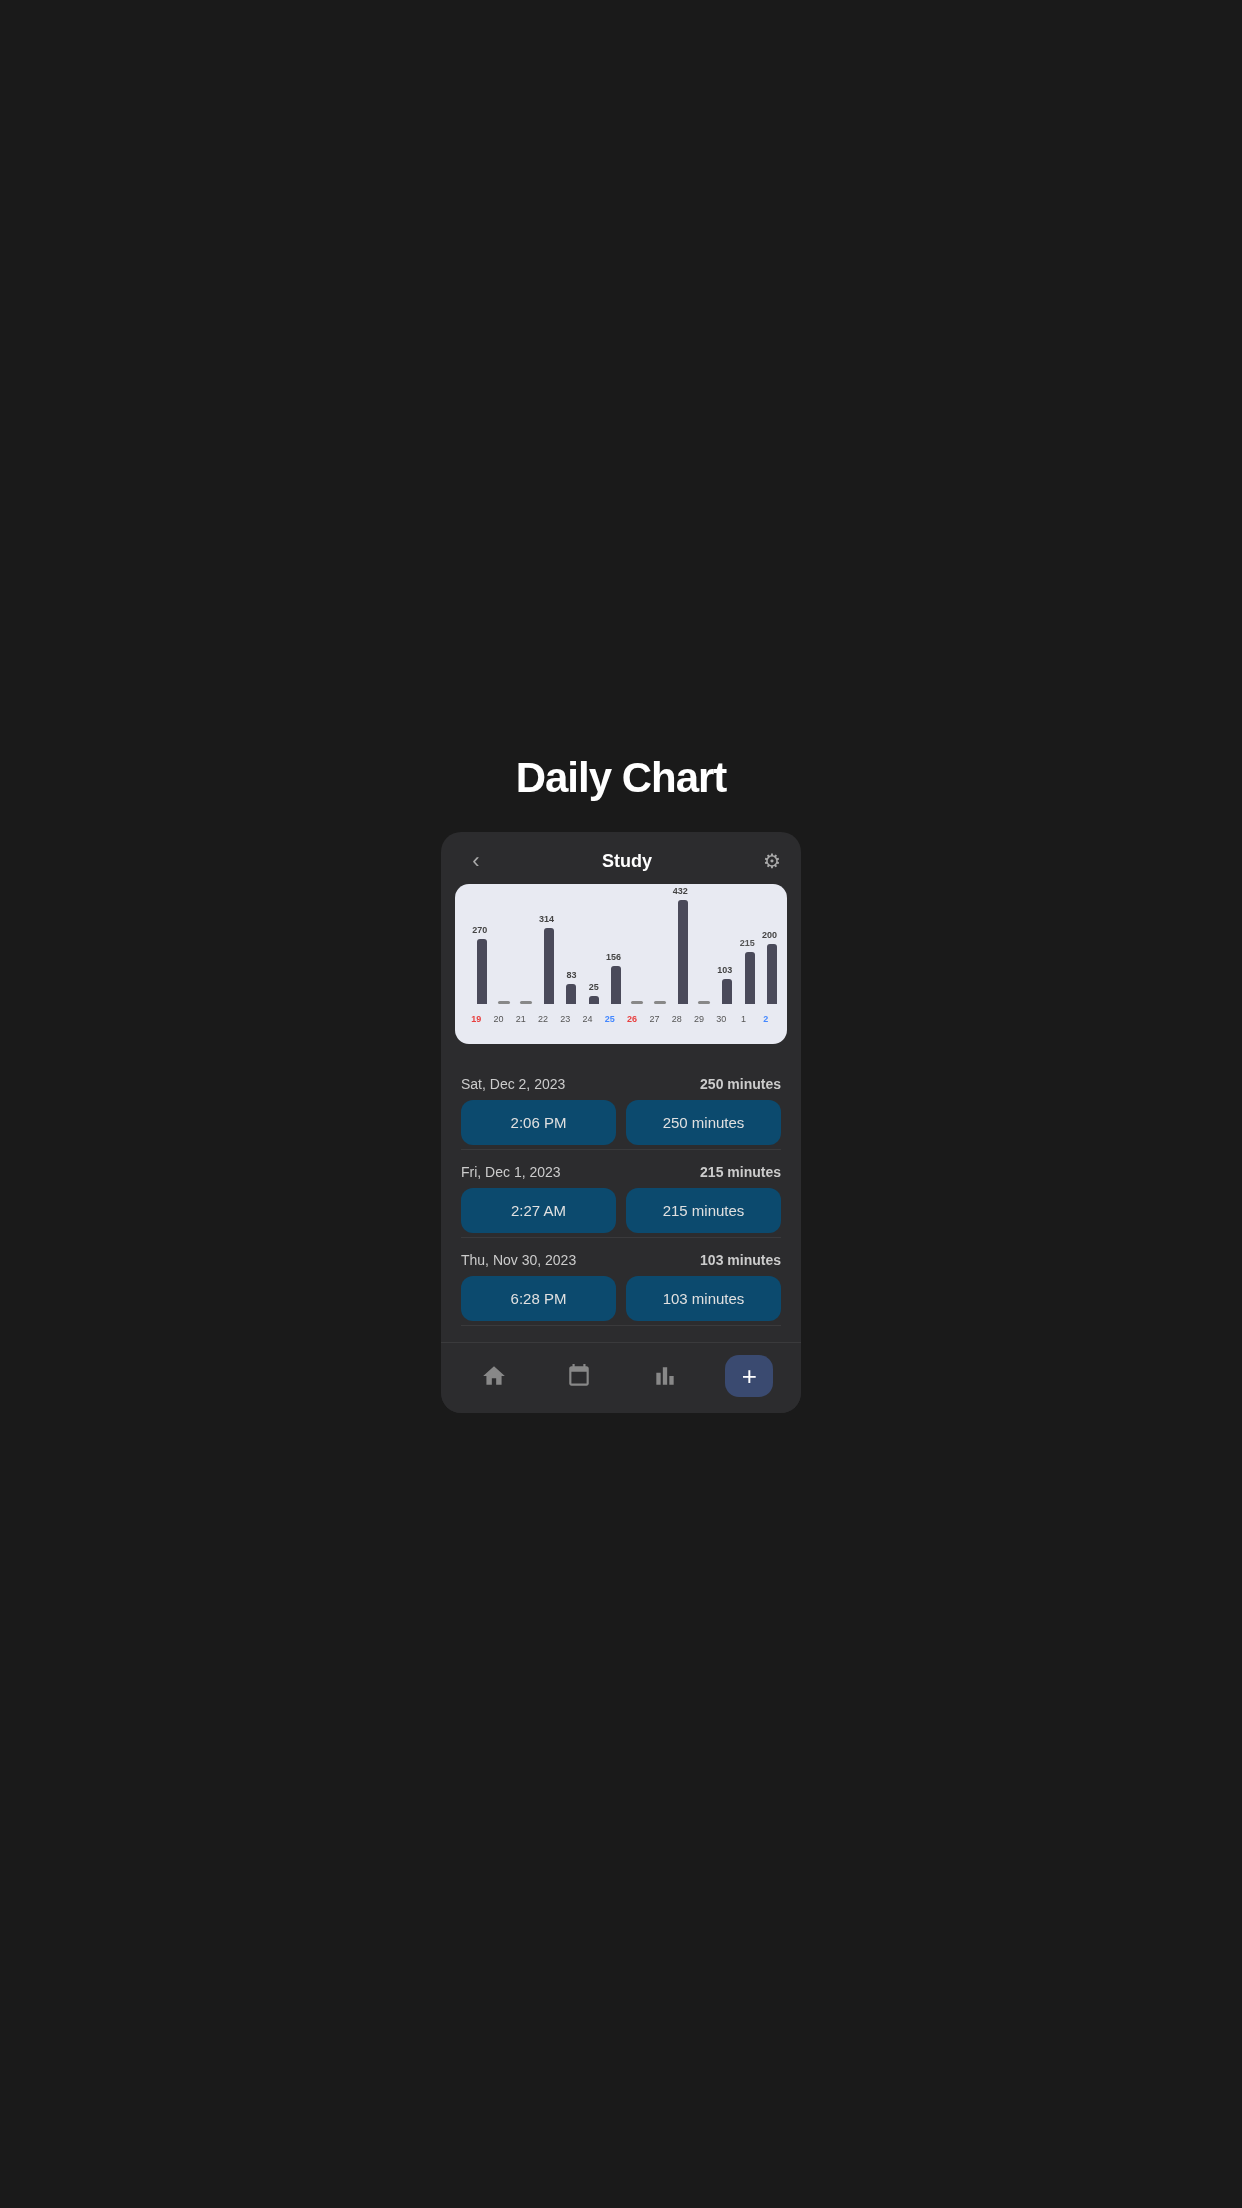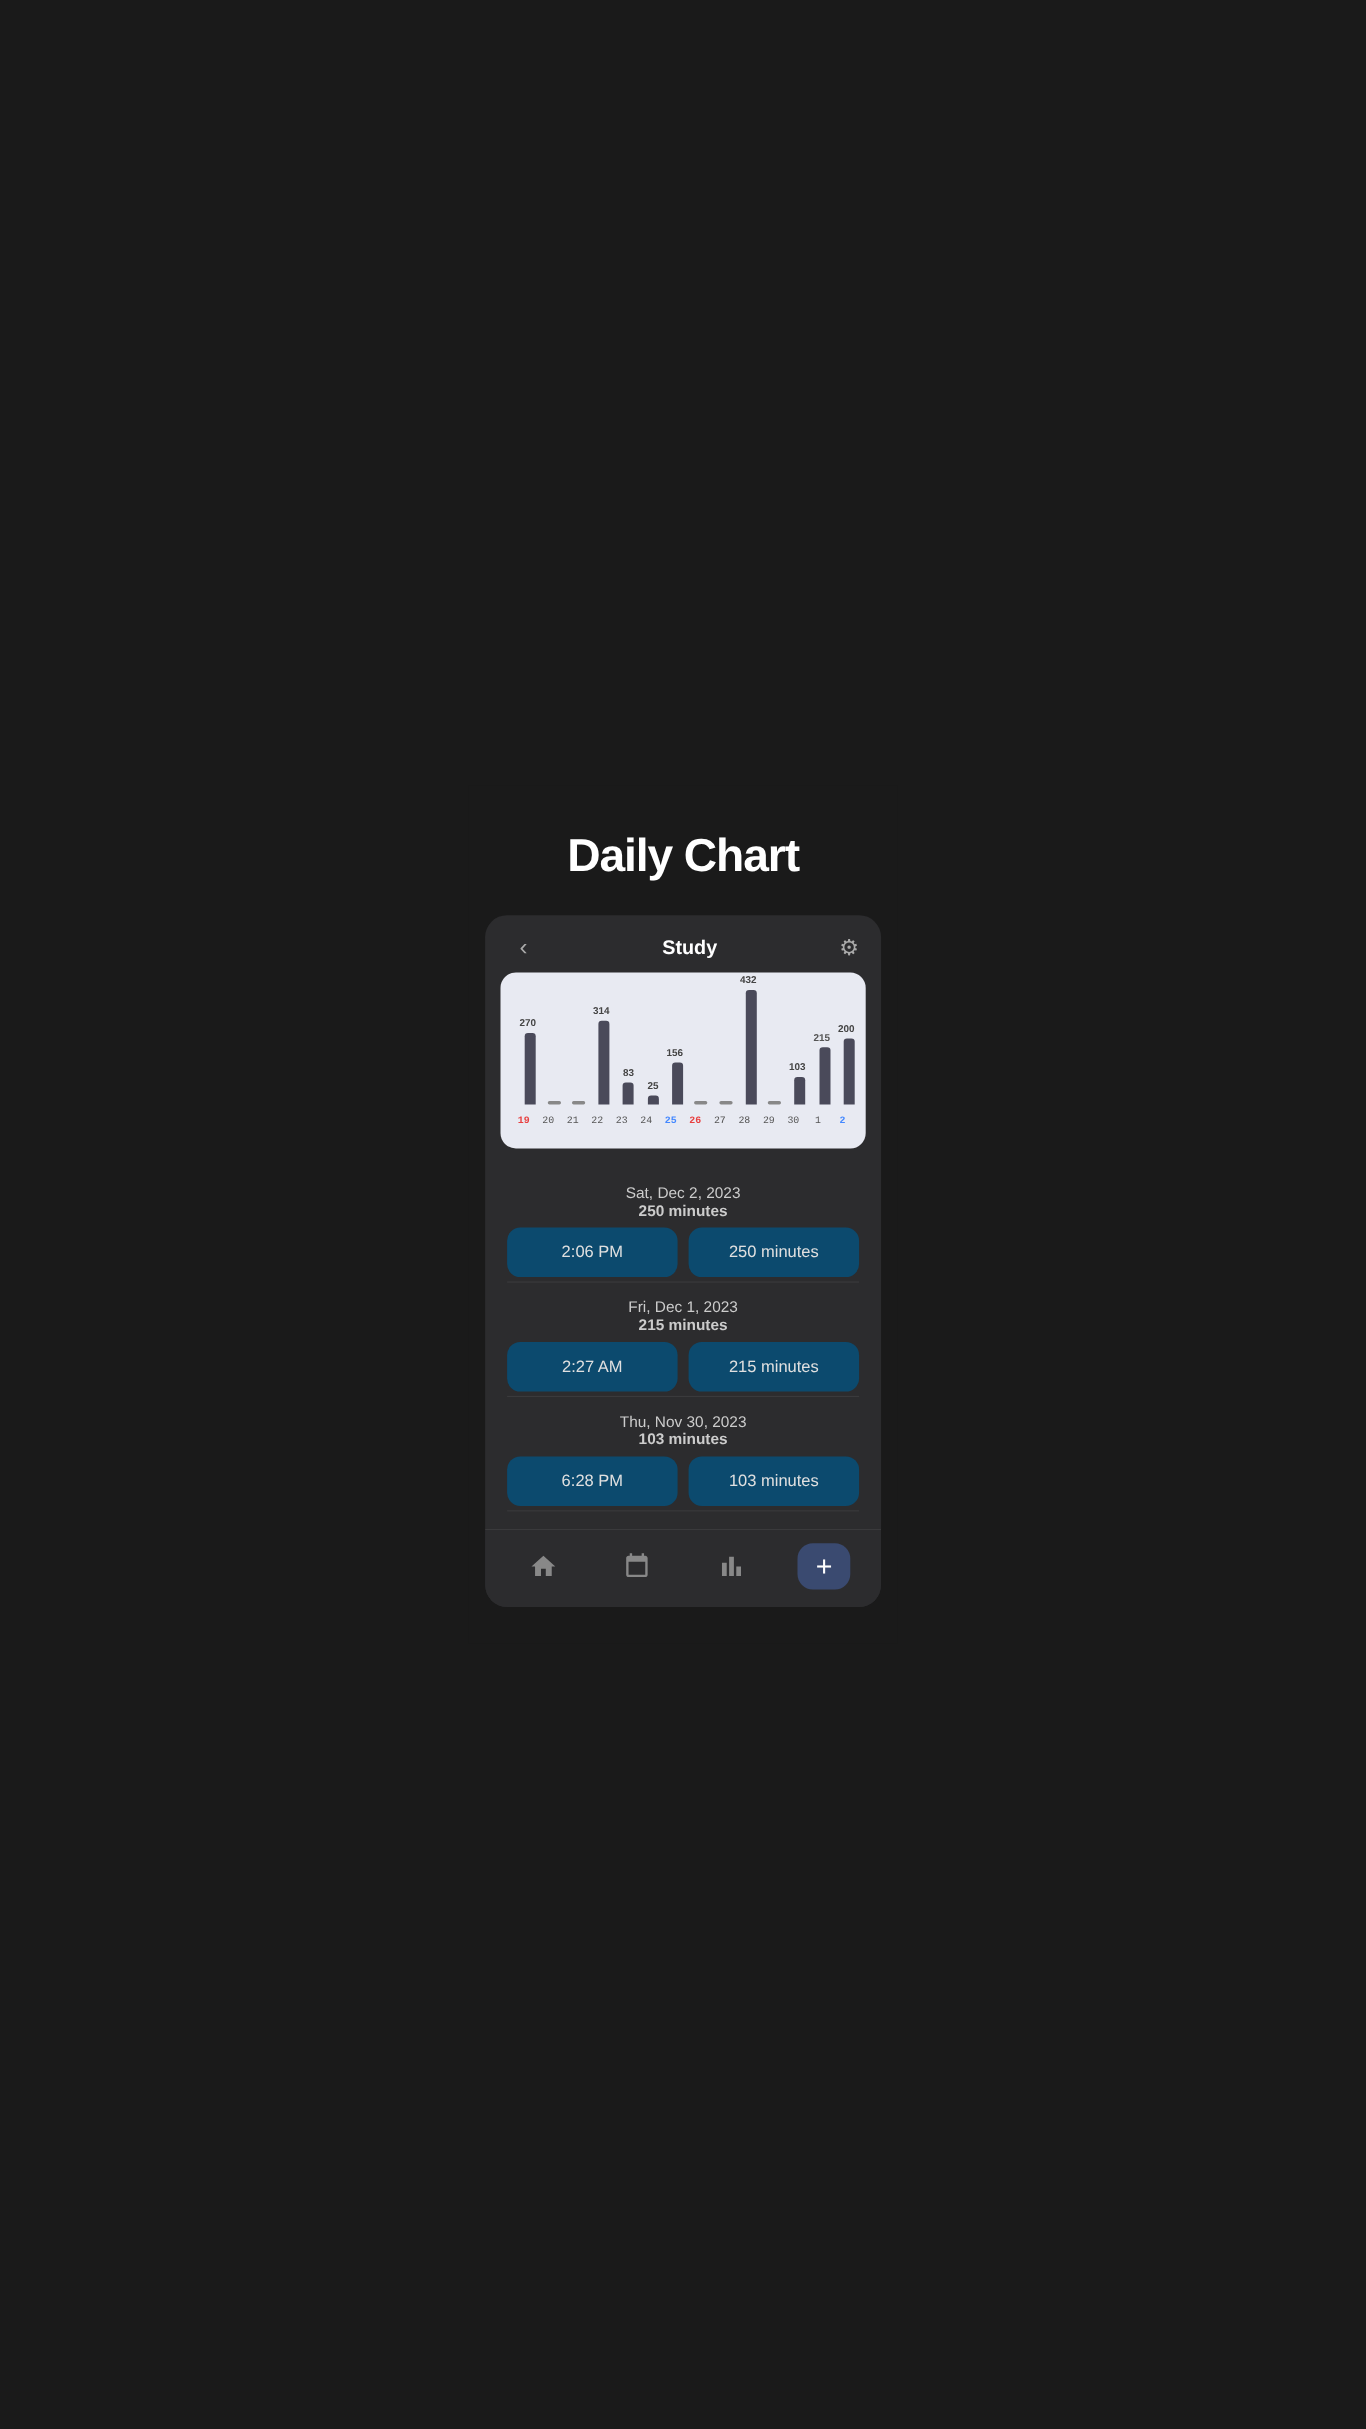--- a/index.html
+++ b/index.html
@@ -119,21 +119,20 @@
     .bar.dash {
       width: 12px;
       height: 3px;
       border-radius: 2px;
       background: #888;
     }
     .x-axis {
       display: flex;
       justify-content: flex-start;
       margin-top: 6px;
-      font-family: Liberation Mono, monospace;
     }
     .x-label {
       font-size: 9px;
       color: #555;
       flex: 1;
       text-align: center;
       font-weight: 500;
     }
     .x-label.today {
       color: #e84040;
@@ -142,23 +141,21 @@
     .x-label.highlight {
       color: #4488ff;
       font-weight: 700;
     }
     .session-section {
       padding: 6px 20px;
     }
     .session-date-row {
       display: flex;
       justify-content: space-between;
-      align-items: center;
       padding: 12px 0 8px 0;
-      flex-direction: column;
     }
     .session-date {
       color: #cccccc;
       font-size: 14px;
       font-weight: 500;
     }
     .session-total {
       color: #cccccc;
       font-size: 14px;
       font-weight: 600;

